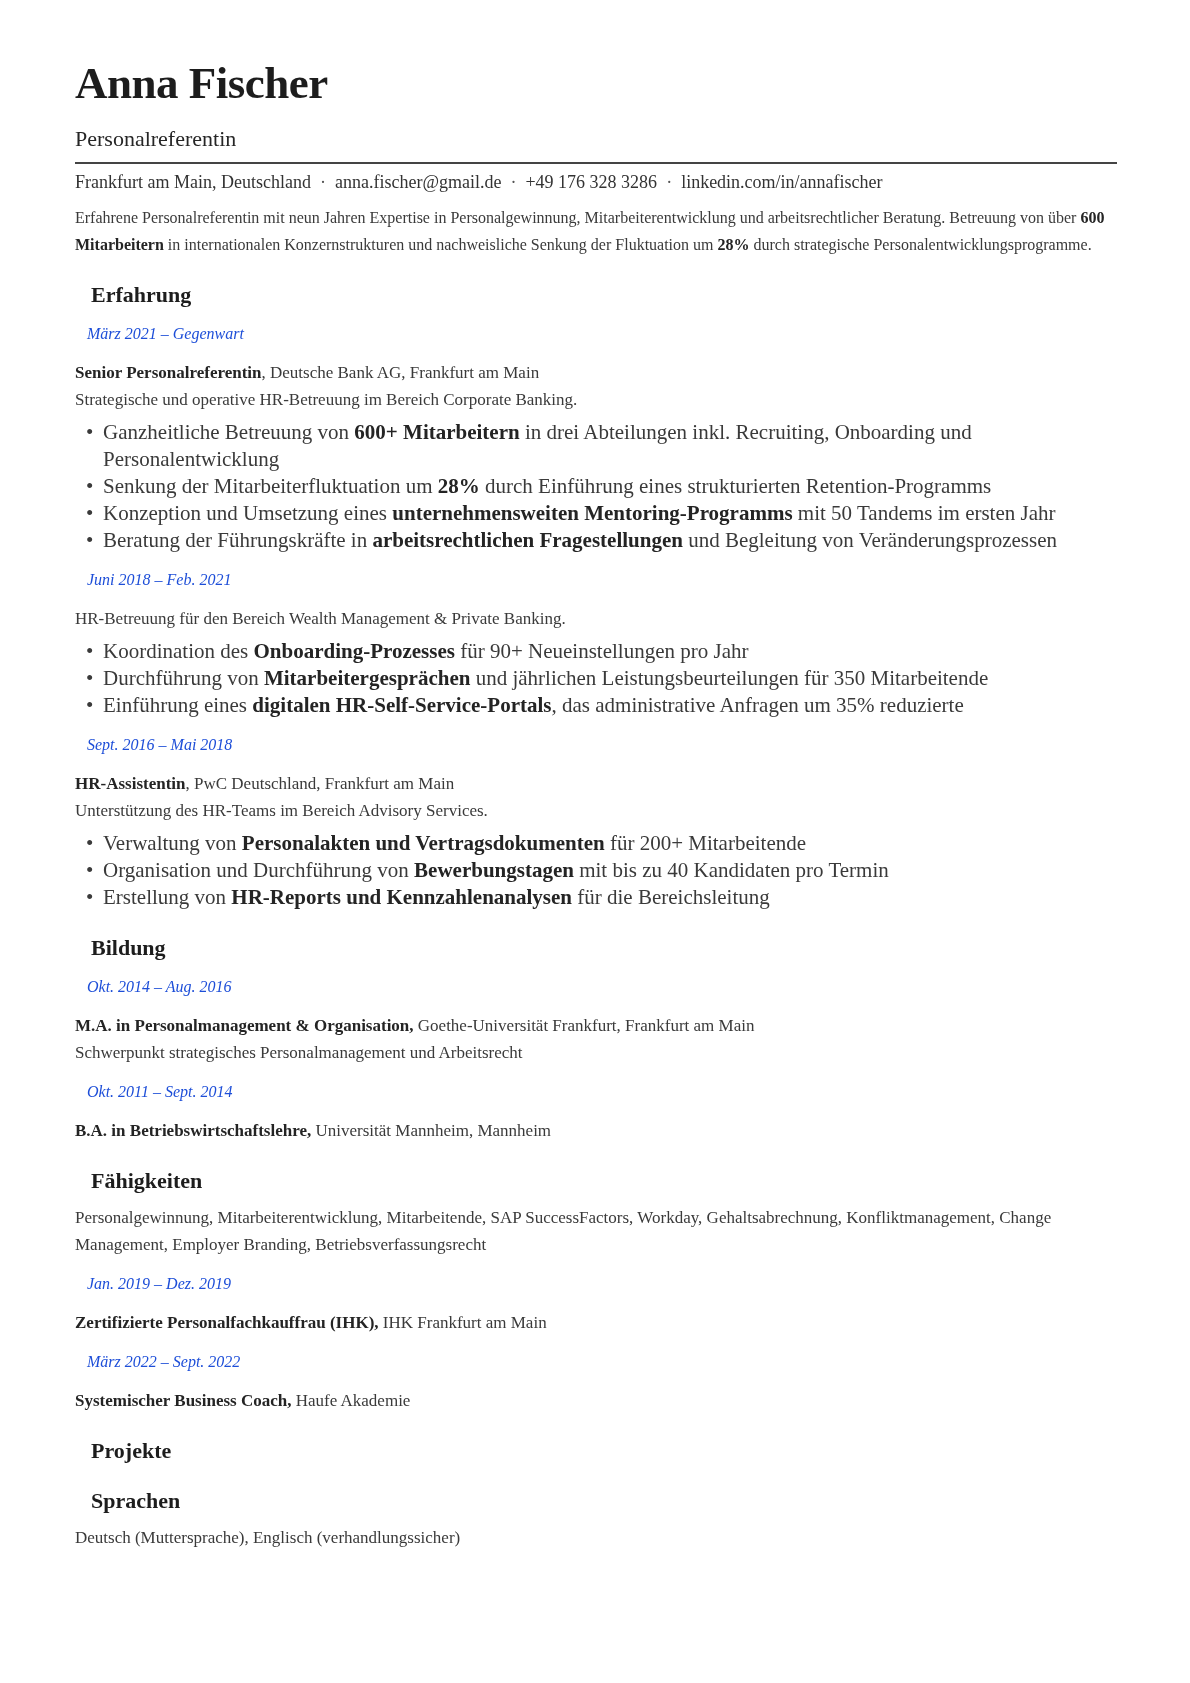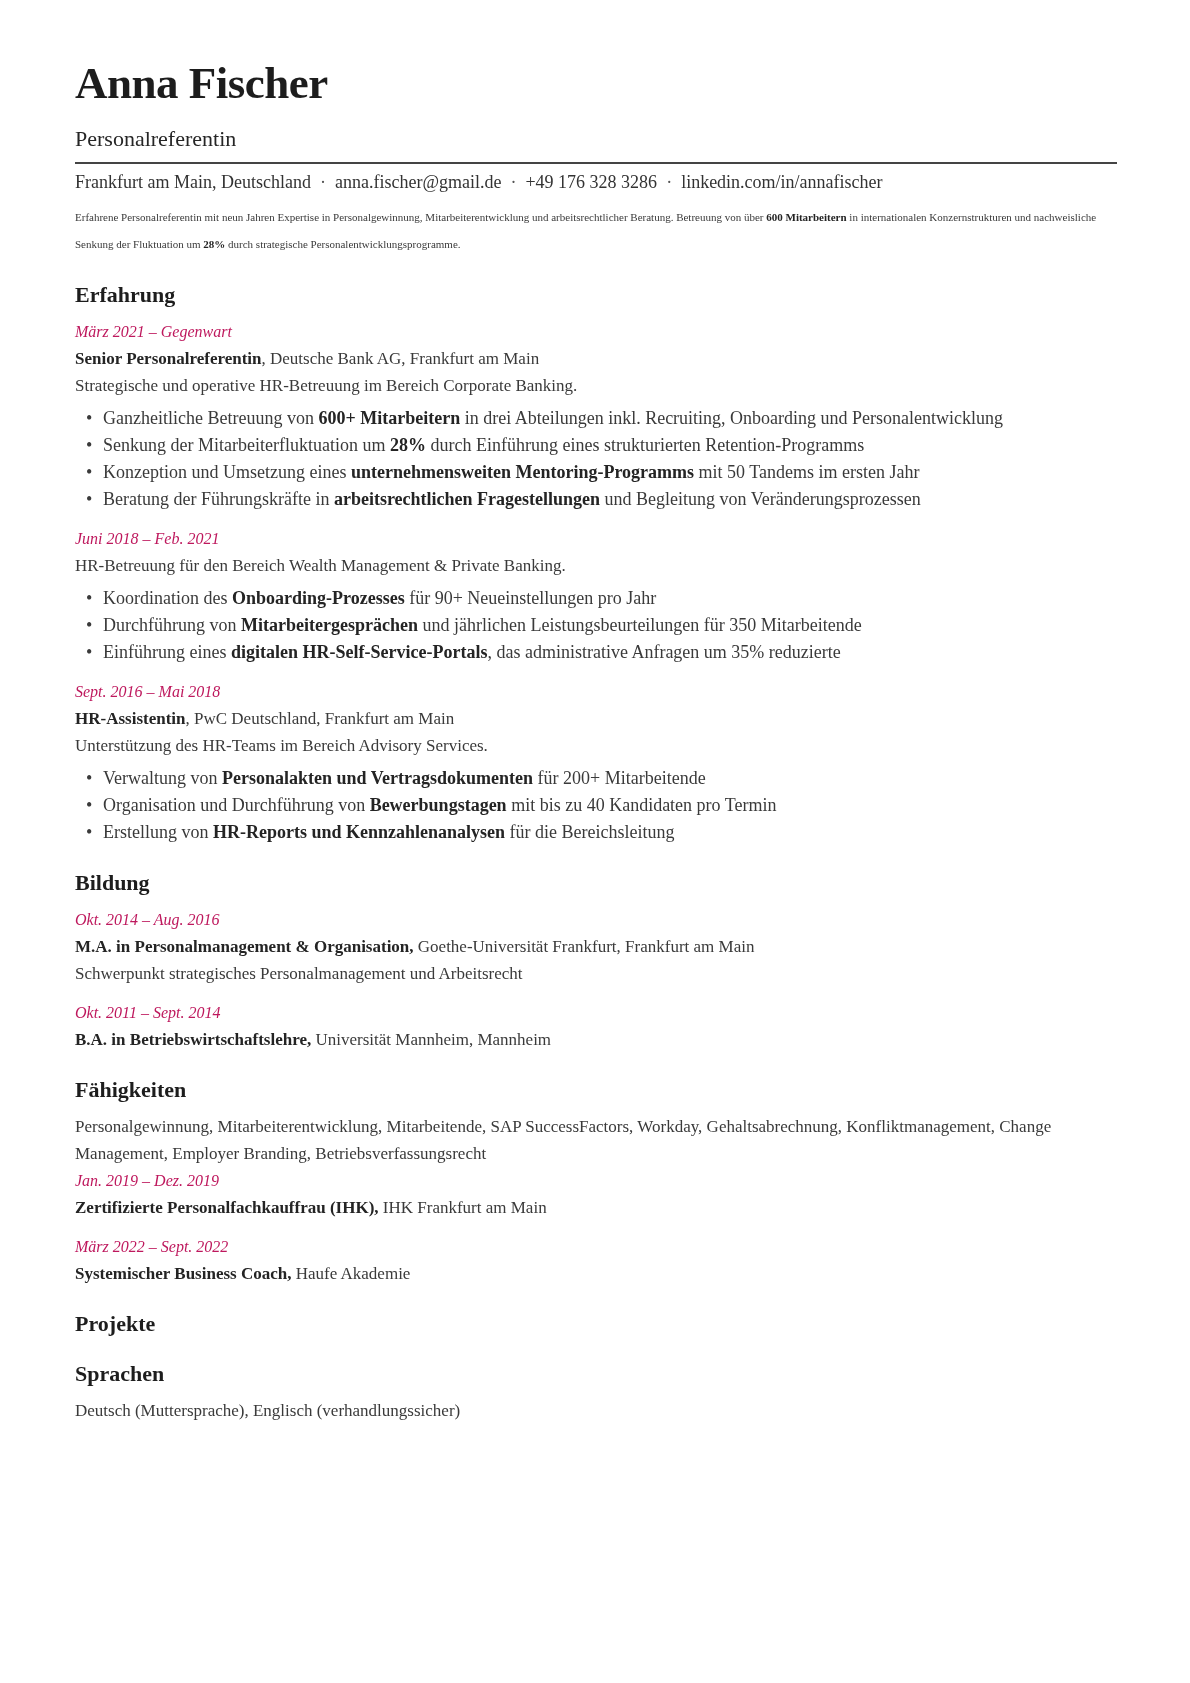--- a/index.html
+++ b/index.html
@@ -46,53 +46,53 @@
     color: #333333;
   }
   .sep {
     display: inline-block;
     margin: 0 9px;
     color: #555555;
   }
   
   p.summary {
     margin: 8px 0 0 0;
-    font-size: 11px;
+    font-size: 16px;
     line-height: 27px;
   }
   strong { color: #242424; font-weight: 700; }
   h2.section-heading {
-    margin: 24px 0 10px 0;
+    margin: 24px 0 10px 16px;
     font-size: 22px;
     line-height: 26px;
     font-weight: 700;
     color: #1d1d1d;
   }
   .entry + .entry { margin-top: 12px; }
   p.dates {
-    margin: 0;
+    margin: 12px;
     font-size: 16px;
     line-height: 27px;
     font-style: italic;
-    color: #be185d;
+    color: #1d4ed8;
   }
   p.role-line, p.desc, p.plain {
     margin: 0;
     font-size: 17px;
     line-height: 27px;
   }
   ul.bullets {
     margin: 6px 0 0 0;
     padding: 0;
     list-style: none;
   }
   ul.bullets li {
     position: relative;
     padding-left: 28px;
-    font-size: 18px;
+    font-size: 21px;
     line-height: 27px;
   }
   ul.bullets li::before {
     content: "\2022";
     position: absolute;
     left: 11px;
     top: 0;
     color: #3a3a3a;
   }
 </style>

